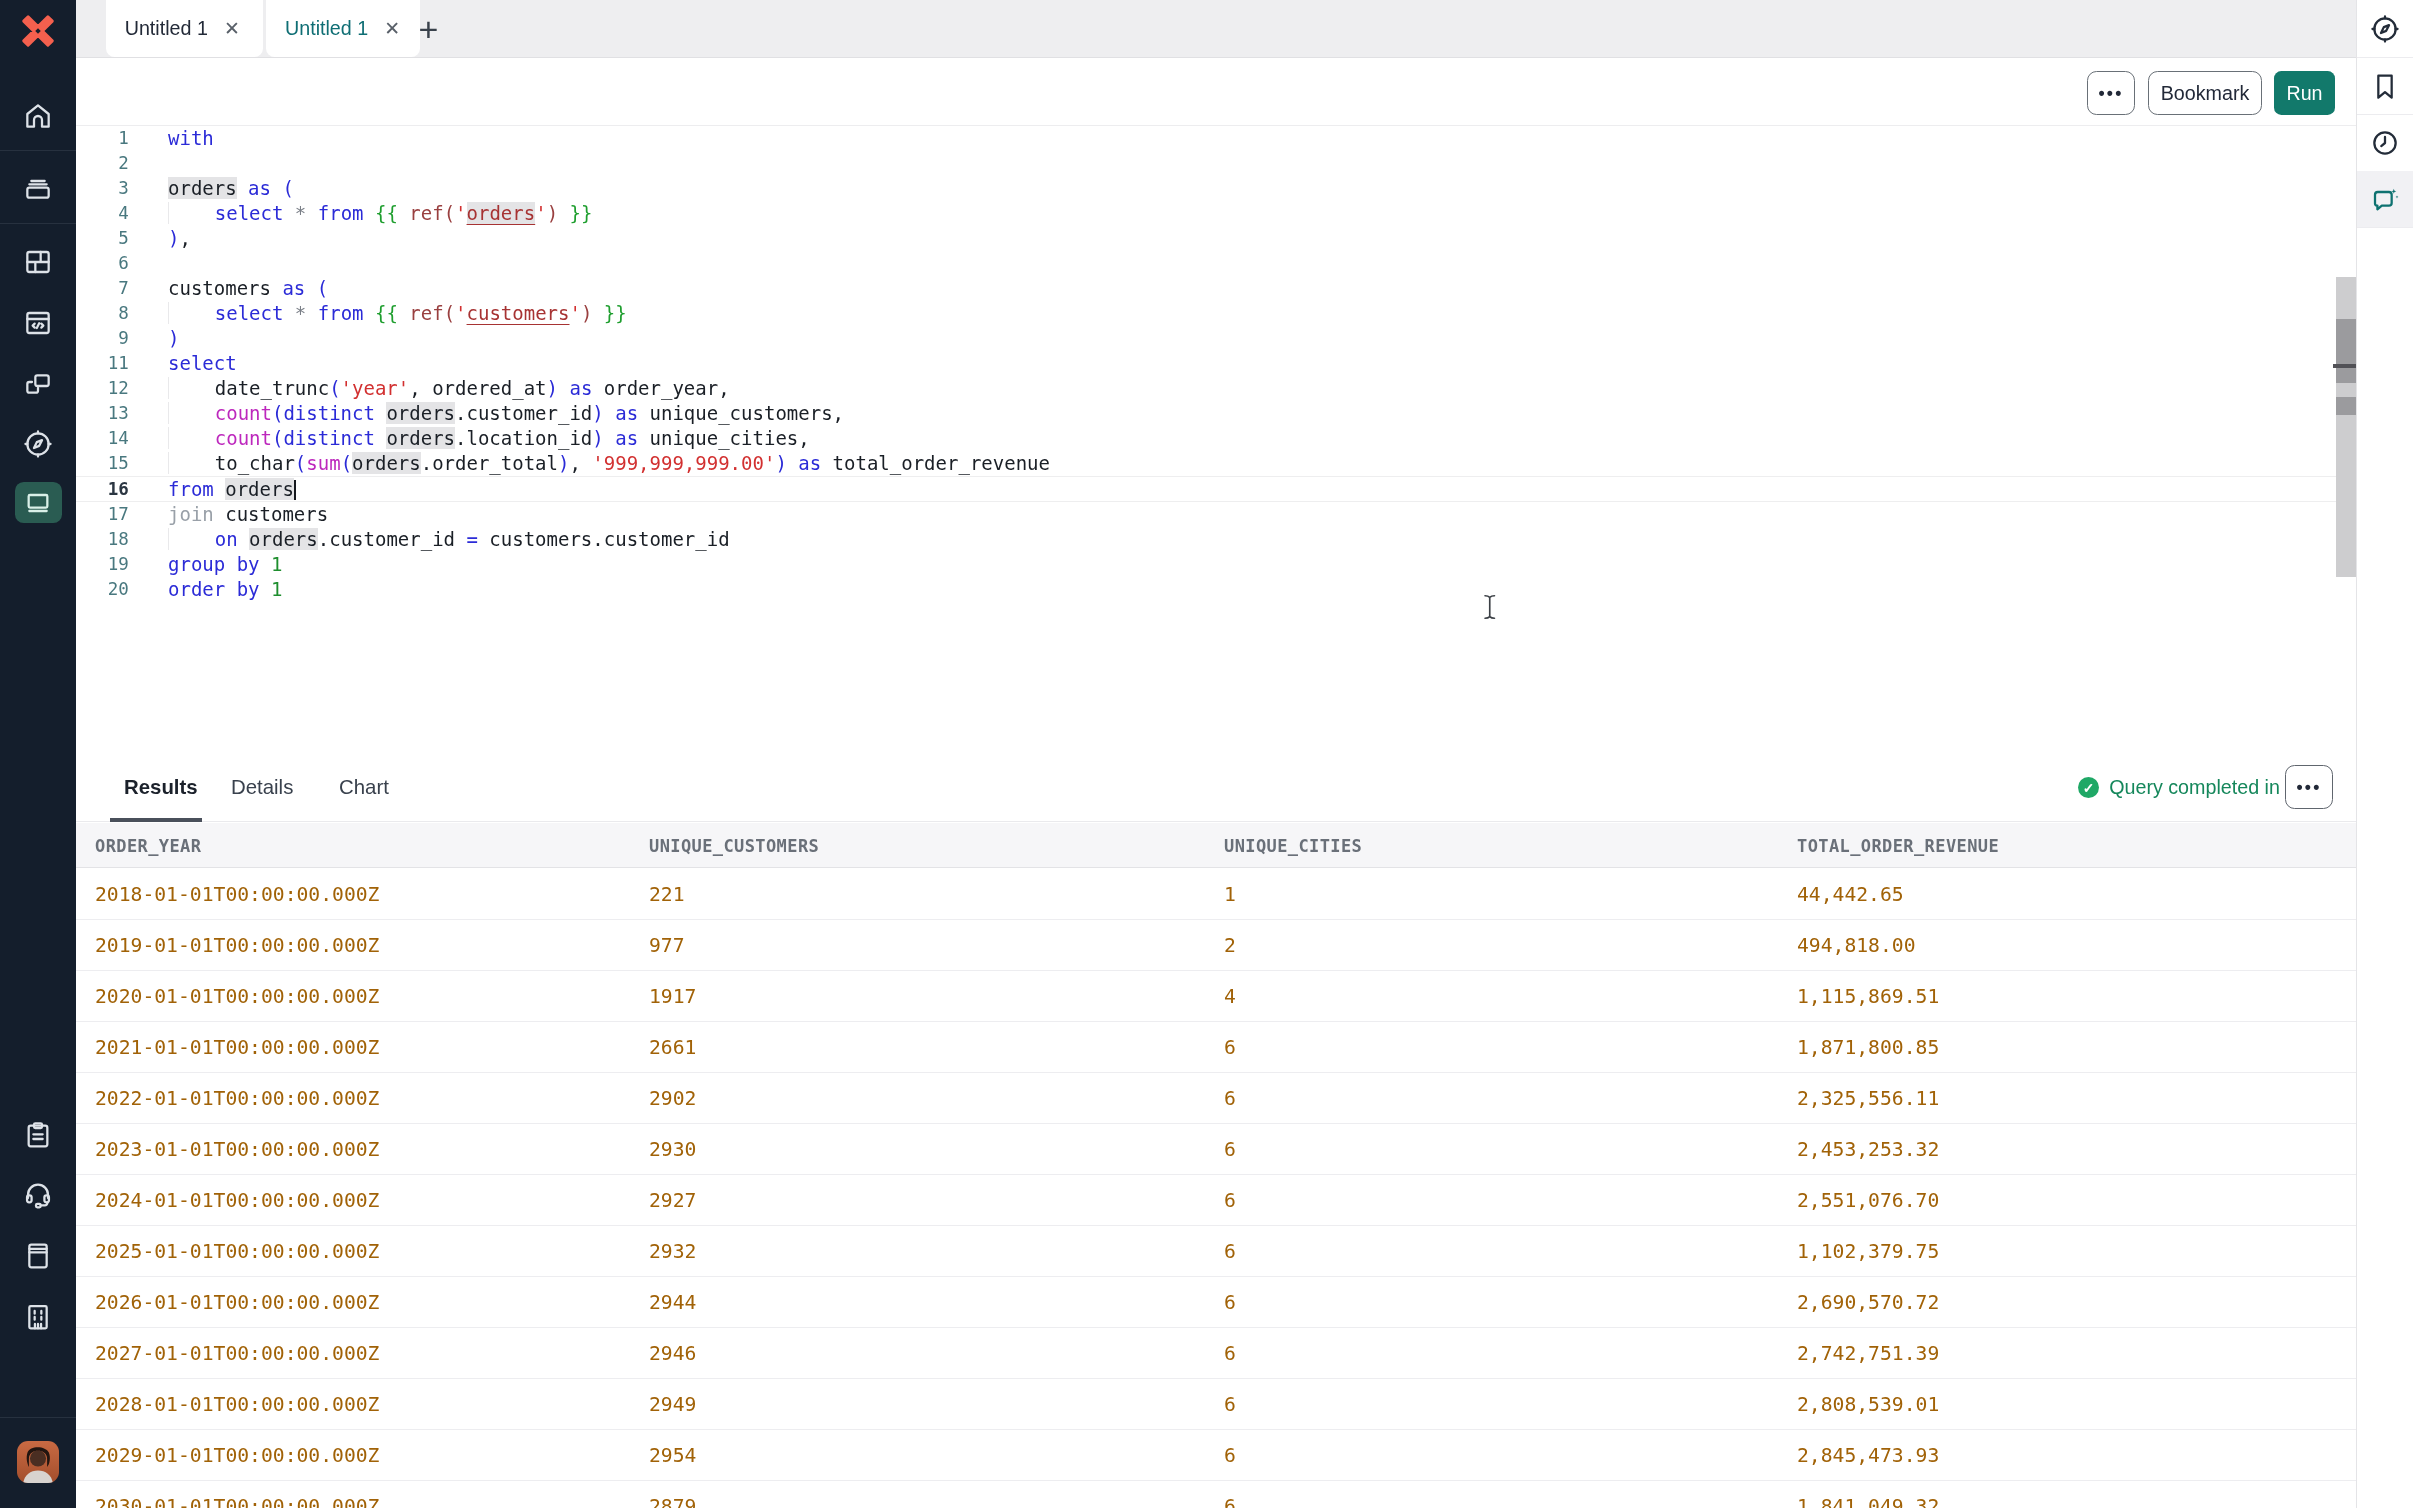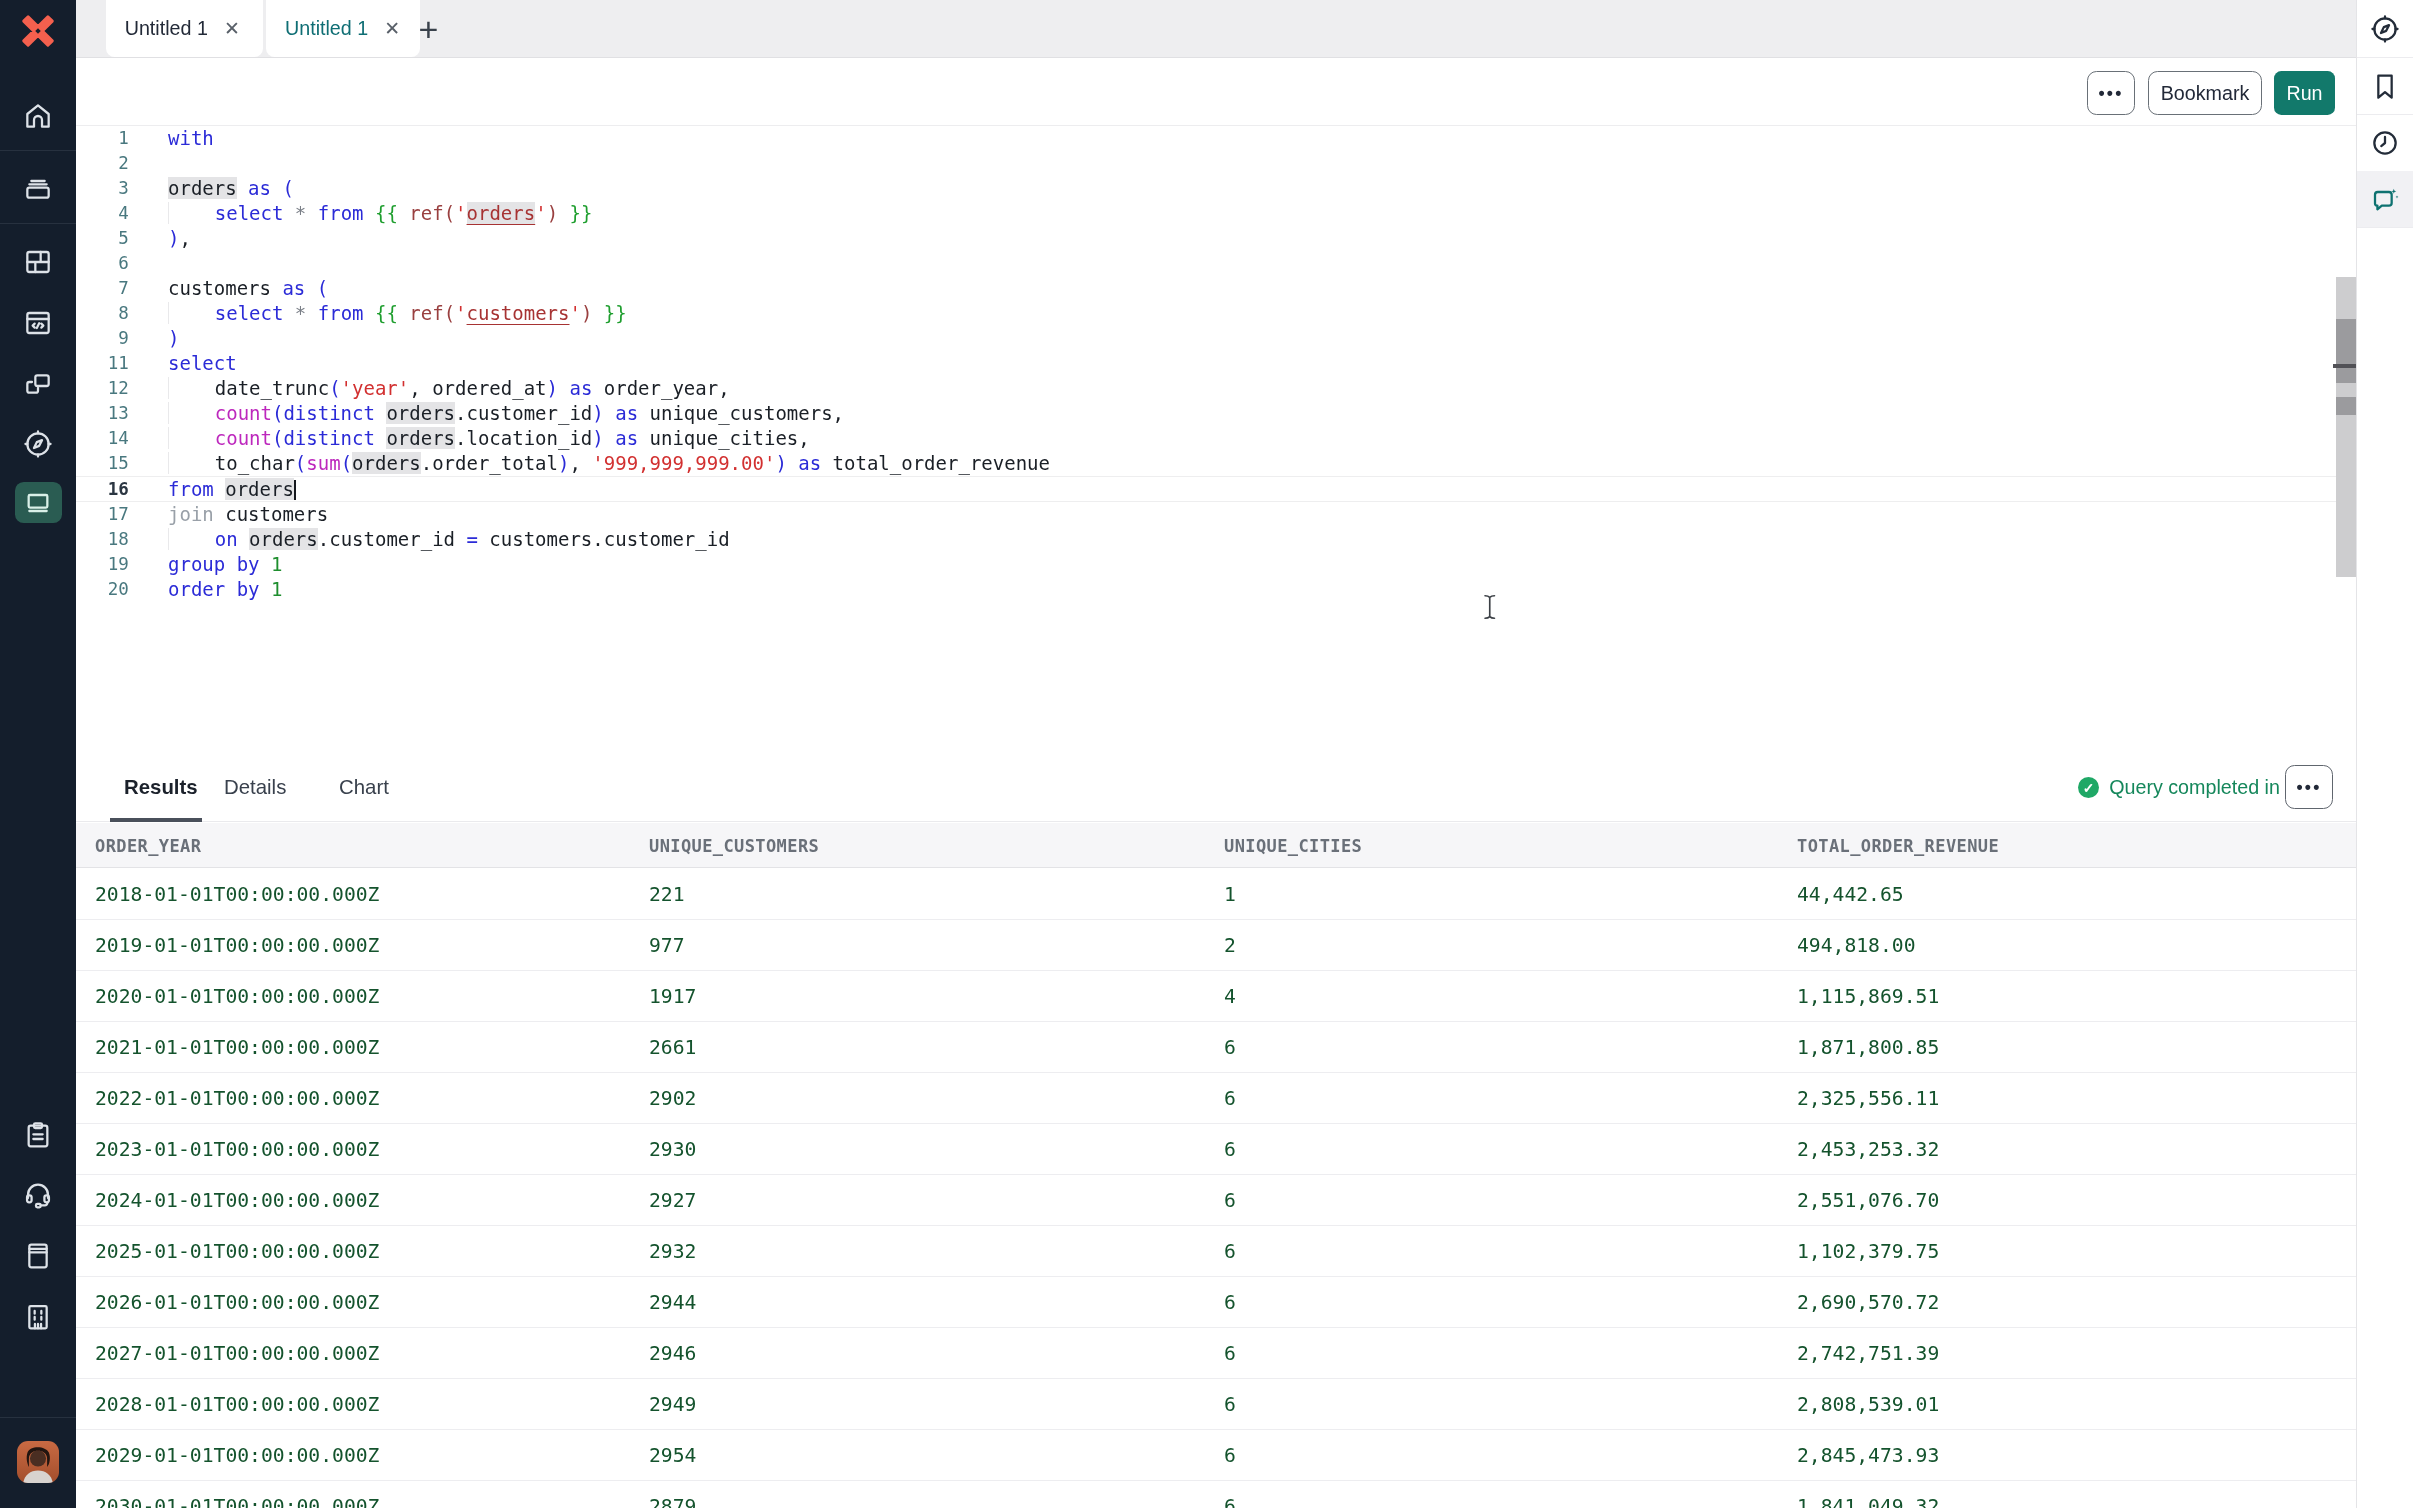--- a/index.html
+++ b/index.html
@@ -81,21 +81,21 @@
     background:#fff; display:flex; align-items:center; justify-content:center; font-size:17.5px; font-weight:700;
     letter-spacing:2.2px; color:#222938; cursor:pointer; }
 
   
   #thead { position:absolute; left:0; top:823px; width:2281px; height:45px; background:#F6F6F8; border-bottom:0.7px solid #E3E3E6;padding-left:22px; }
   .th { position:absolute; top:0; height:45px; display:flex; align-items:center;
     font:700 17px "DejaVu Sans Mono", monospace; color:#6A7079; letter-spacing:0.4px; }
   #tbody { position:absolute; left:0; top:869px; width:2281px; height:640px; overflow:hidden; }
   .tr { position:relative; width:2281px; height:51px; border-bottom:0.7px solid #EDEDF0; background:#fff; }
   .td { position:absolute; top:0; height:51px; display:flex; align-items:center;
-    font:19.7px "DejaVu Sans Mono", monospace; color:#14532d; }
+    font:19.7px "DejaVu Sans Mono", monospace; color:#a16207; }
   .c0 { left:19px; } .c1 { left:573px; } .c2 { left:1148px; } .c3 { left:1721px; }
 
   
   #mouse { position:absolute; left:1481px; top:594px; width:17.5px; height:26px; pointer-events:none; }
 </style>
 </head>
 <body>
 
 <div id="sidebar">
   <svg id="logo" viewBox="0 0 24 24">
@@ -310,21 +310,21 @@
 
   <div id="ed-track">
     <div id="ed-thumb"></div>
     <div id="ed-mark-line"></div>
     <div id="ed-mark-2"></div>
   </div>
 
   <div id="res-divider"></div>
   <div id="res-tabs">
     <div class="res-tab active" style="left:48px">Results</div>
-    <div class="res-tab" style="left:148px">Details</div>
+    <div class="res-tab" style="left:155px">Details</div>
     <div class="res-tab" style="left:263px">Chart</div>
     <div id="res-underline"></div>
   </div>
 
   <div id="query-status">
     <div id="status-dot">✓</div>
     <div id="status-text" style="color: rgb(21, 135, 91);">Query completed in 4s</div>
   </div>
   <div id="btn-res-more">•••</div>
 

